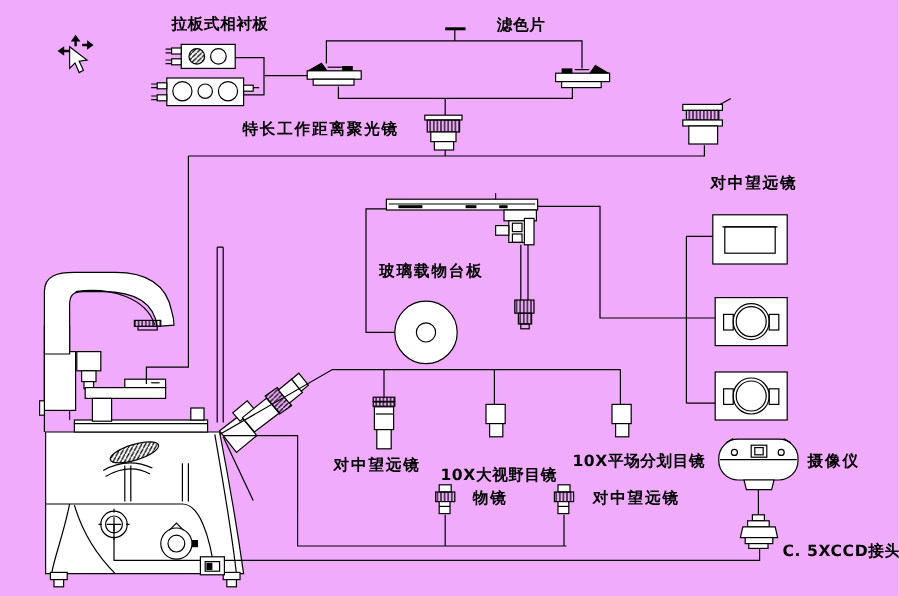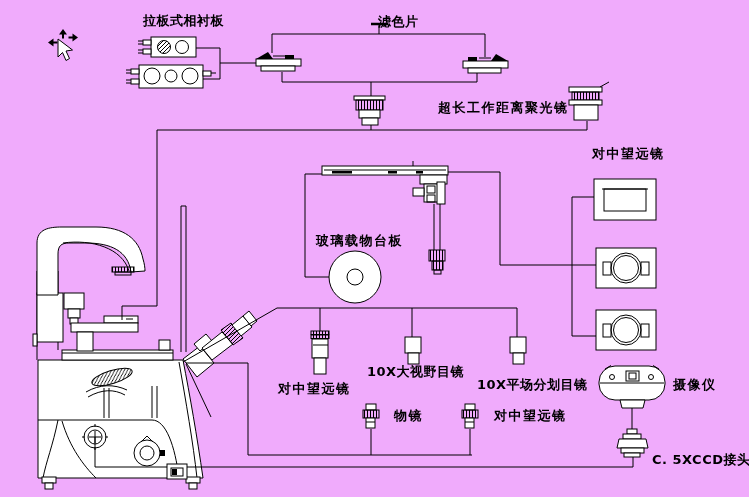--- a/index.html
+++ b/index.html
@@ -256,25 +256,25 @@
   <g>
     <rect class="w" x="627" y="429" width="10" height="5"></rect>
     <rect class="w" x="623" y="434" width="18" height="5"></rect>
     <polygon class="w" points="619,439 646,439 648,448 617,448"></polygon>
     <rect class="w" x="621" y="448" width="23" height="5"></rect>
     <rect class="w" x="624" y="453" width="16" height="4"></rect>
   </g>
 </svg>
 
 <div class="lbl tight" style="left:143px;top:13px">拉板式相衬板</div>
-<div class="lbl tight" style="left:378px;top:14px">滤色片</div>
-<div class="lbl" style="left:438px;top:100px">超长工作距离聚光镜</div>
+<div class="lbl tight" style="left:414px;top:14px">滤色片</div>
+<div class="lbl" style="left:202px;top:101px">特长工作距离聚光镜</div>
 <div class="lbl" style="left:592px;top:146px">对中望远镜</div>
-<div class="lbl" style="left:316px;top:233px">玻璃载物台板</div>
+<div class="lbl" style="left:316px;top:219px">玻璃载物台板</div>
 <div class="lbl" style="left:278px;top:381px">对中望远镜</div>
-<div class="lbl tight" style="left:367px;top:364px">10X大视野目镜</div>
+<div class="lbl tight" style="left:367px;top:389px">10X大视野目镜</div>
 <div class="lbl tight" style="left:477px;top:377px">10X平场分划目镜</div>
 <div class="lbl" style="left:673px;top:377px">摄像仪</div>
 <div class="lbl" style="left:394px;top:408px">物镜</div>
 <div class="lbl" style="left:494px;top:408px">对中望远镜</div>
 <div class="lbl tight" style="left:652px;top:452px">C. 5XCCD接头</div>
 
 </div>
 
 </body></html>

